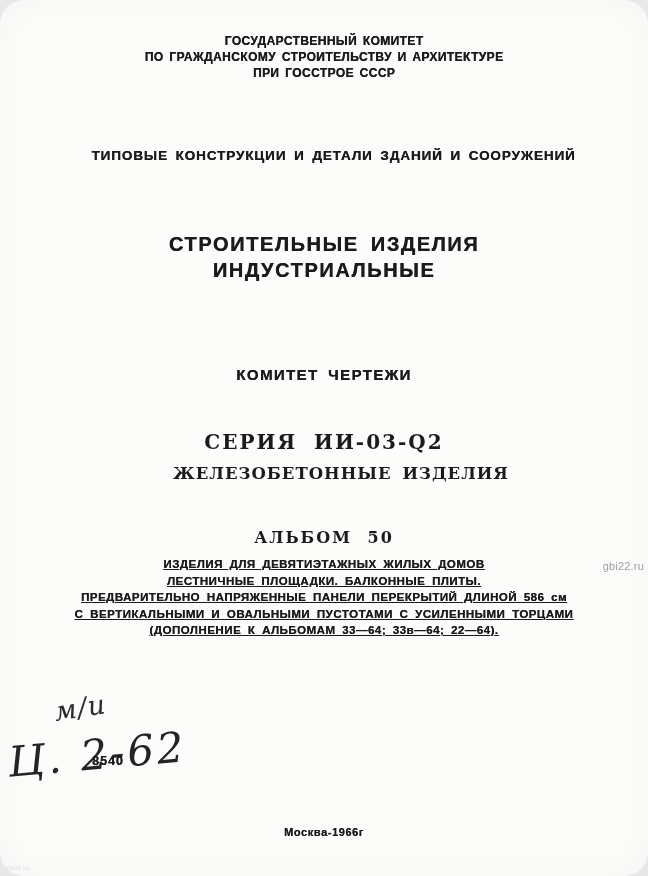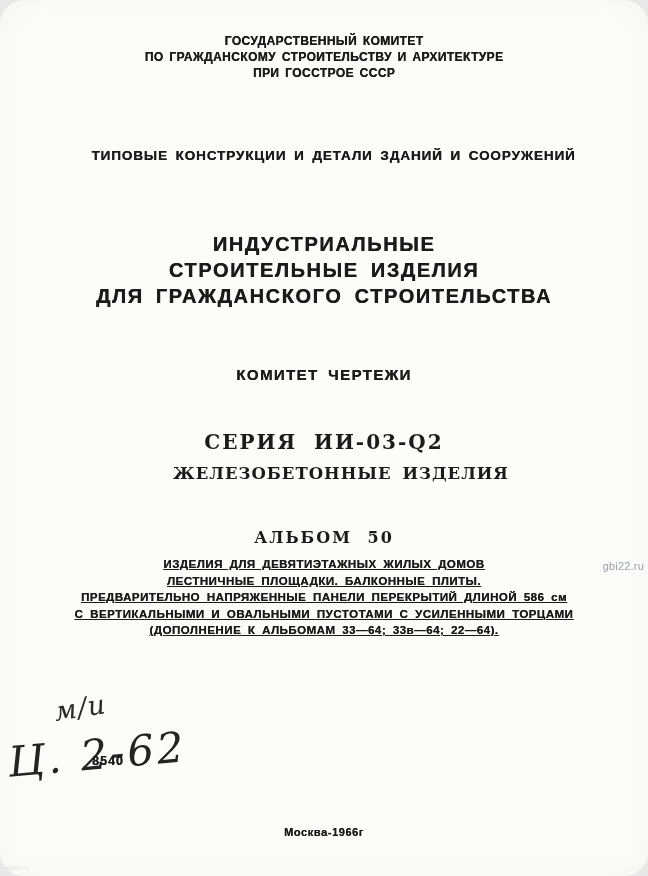--- a/index.html
+++ b/index.html
@@ -152,23 +152,22 @@
 
   <div class="abs ctr committee">
     <div>ГОСУДАРСТВЕННЫЙ КОМИТЕТ</div>
     <div>ПО ГРАЖДАНСКОМУ СТРОИТЕЛЬСТВУ И АРХИТЕКТУРЕ</div>
     <div>ПРИ ГОССТРОЕ СССР</div>
   </div>
 
   <div class="abs ctr banner">ТИПОВЫЕ КОНСТРУКЦИИ И ДЕТАЛИ ЗДАНИЙ И СООРУЖЕНИЙ</div>
 
   <div class="abs ctr main-title">
+    <div>СТРОИТЕЛЬНЫЕ ИЗДЕЛИЯ</div>
     <div>ИНДУСТРИАЛЬНЫЕ</div>
-    <div>СТРОИТЕЛЬНЫЕ ИЗДЕЛИЯ</div>
-    <div>ДЛЯ ГРАЖДАНСКОГО СТРОИТЕЛЬСТВА</div>
   </div>
 
   <div class="abs ctr subtitle">КОМИТЕТ ЧЕРТЕЖИ</div>
 
   <div class="abs ctr series">СЕРИЯ ИИ-03-Q2</div>
 
   <div class="abs ctr material">ЖЕЛЕЗОБЕТОННЫЕ ИЗДЕЛИЯ</div>
 
   <div class="abs ctr album">АЛЬБОМ 50</div>
 

